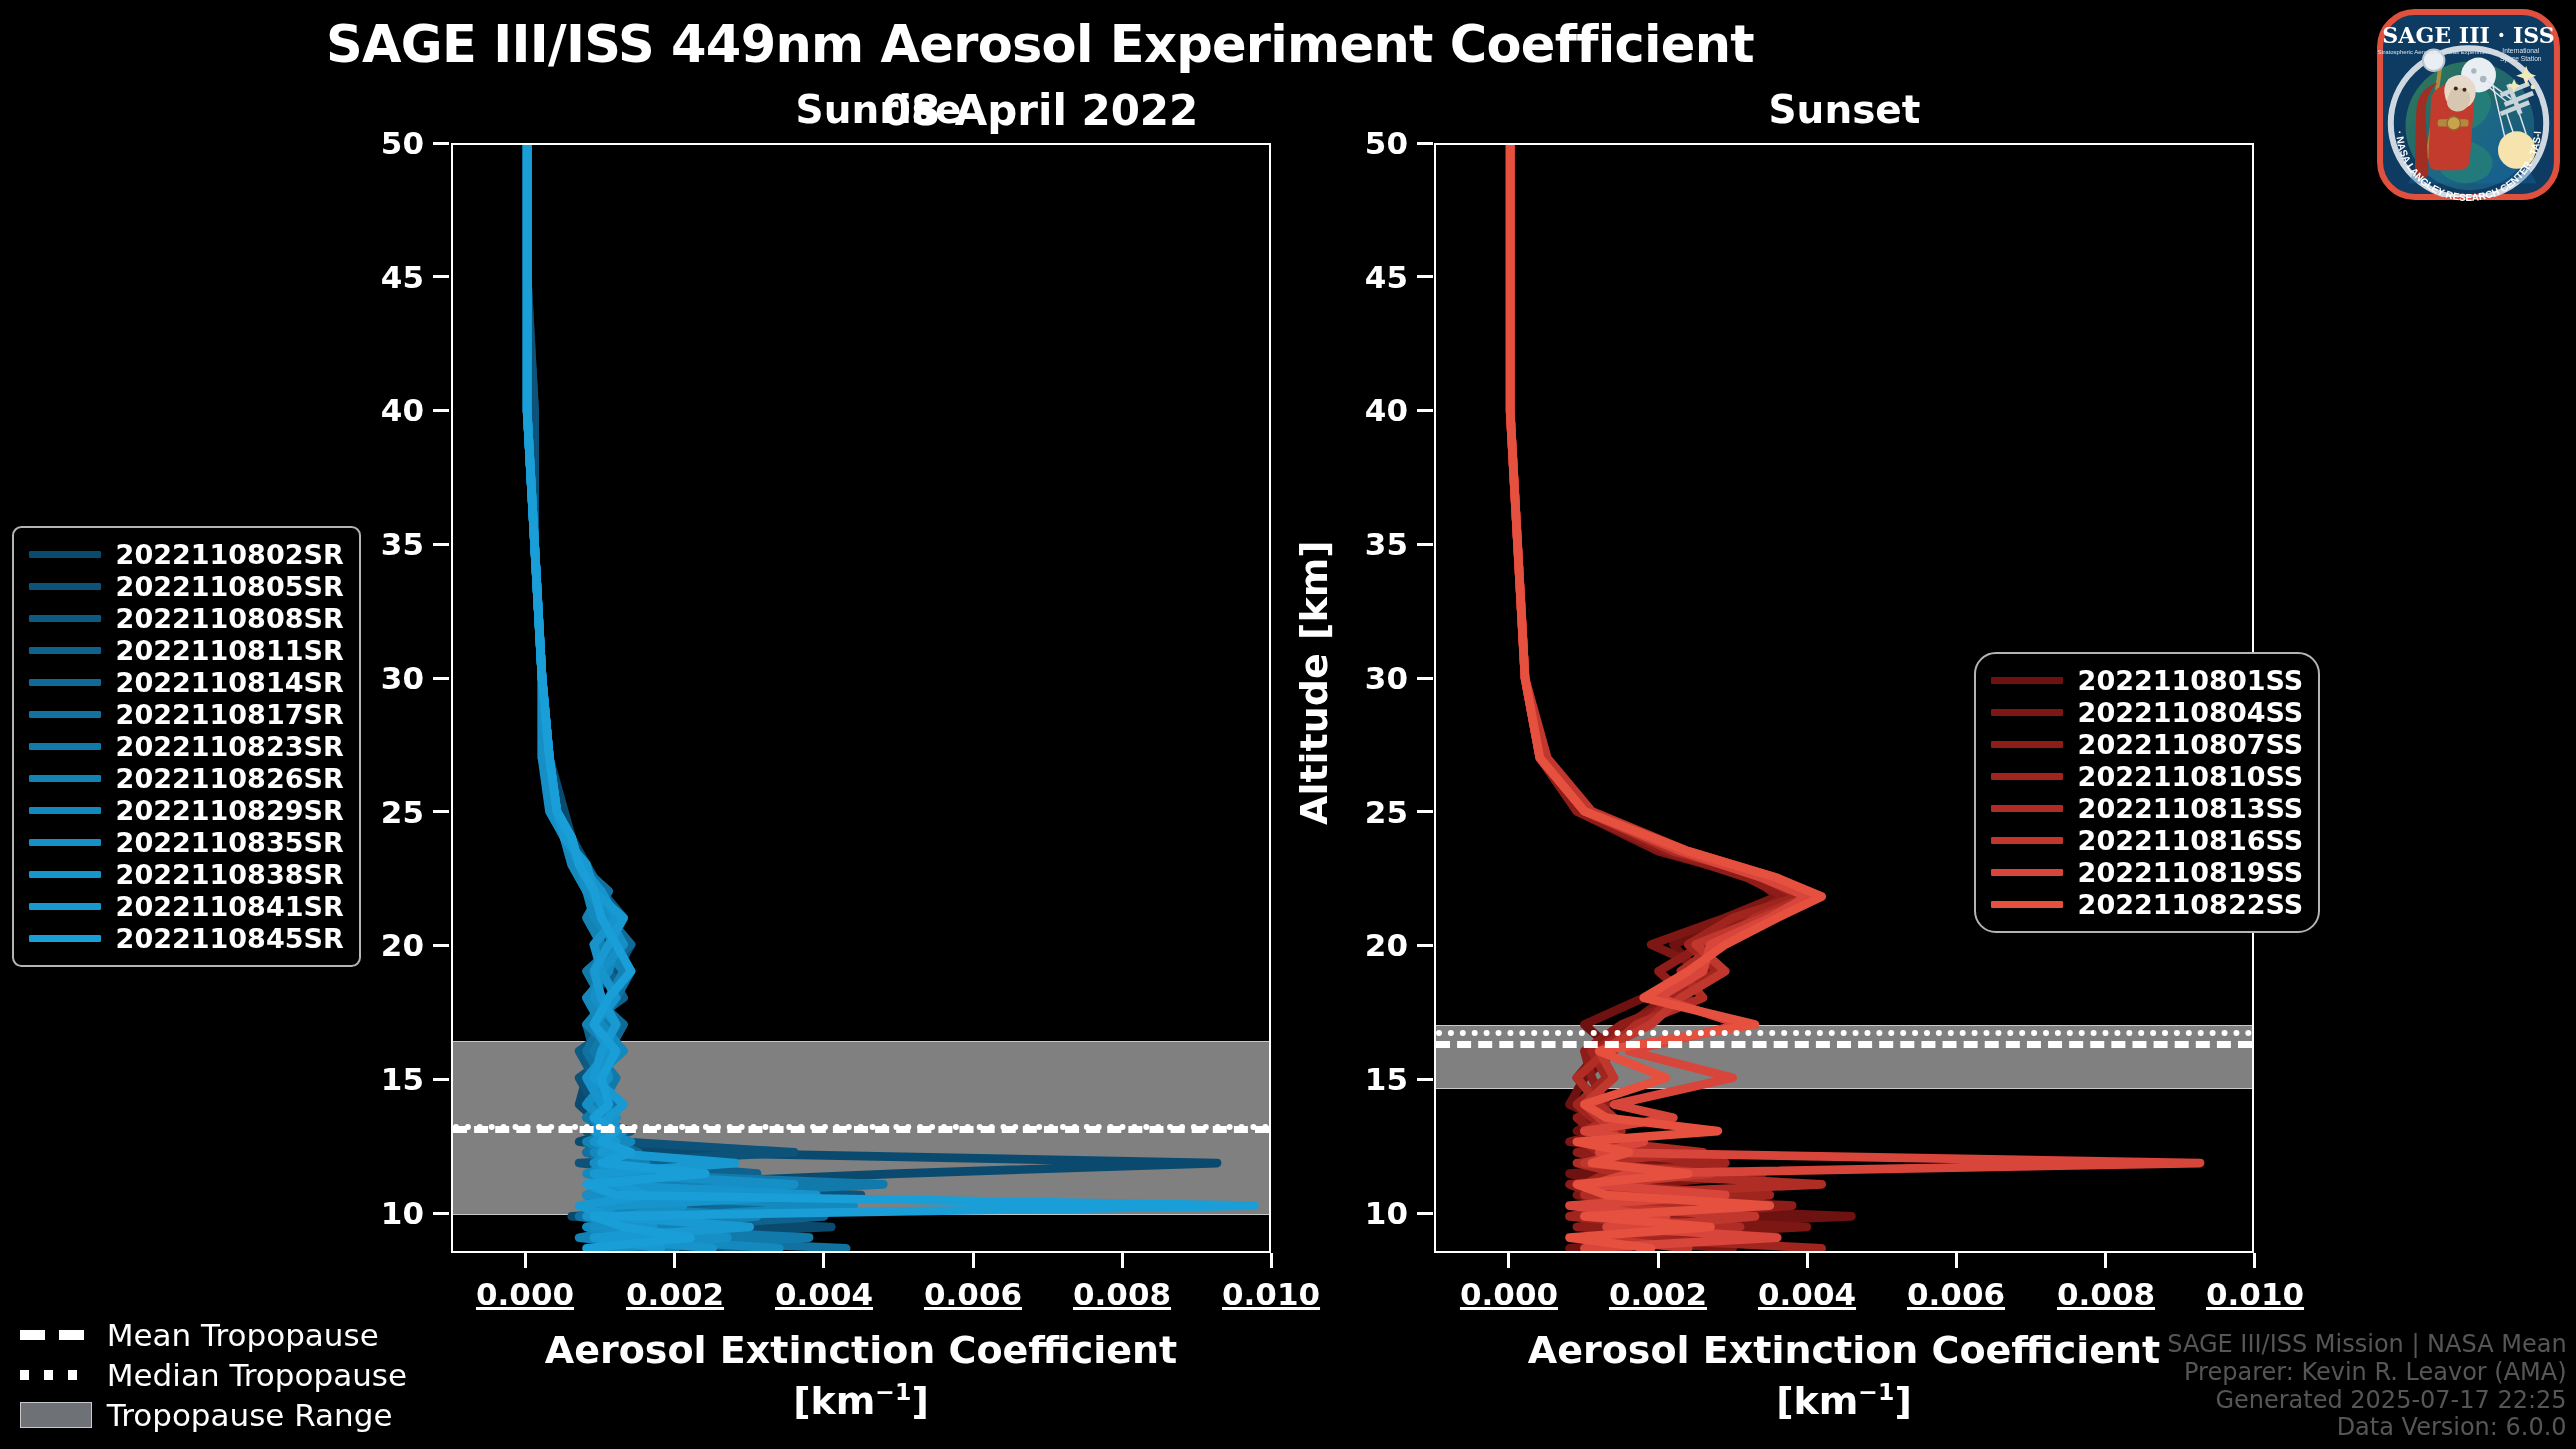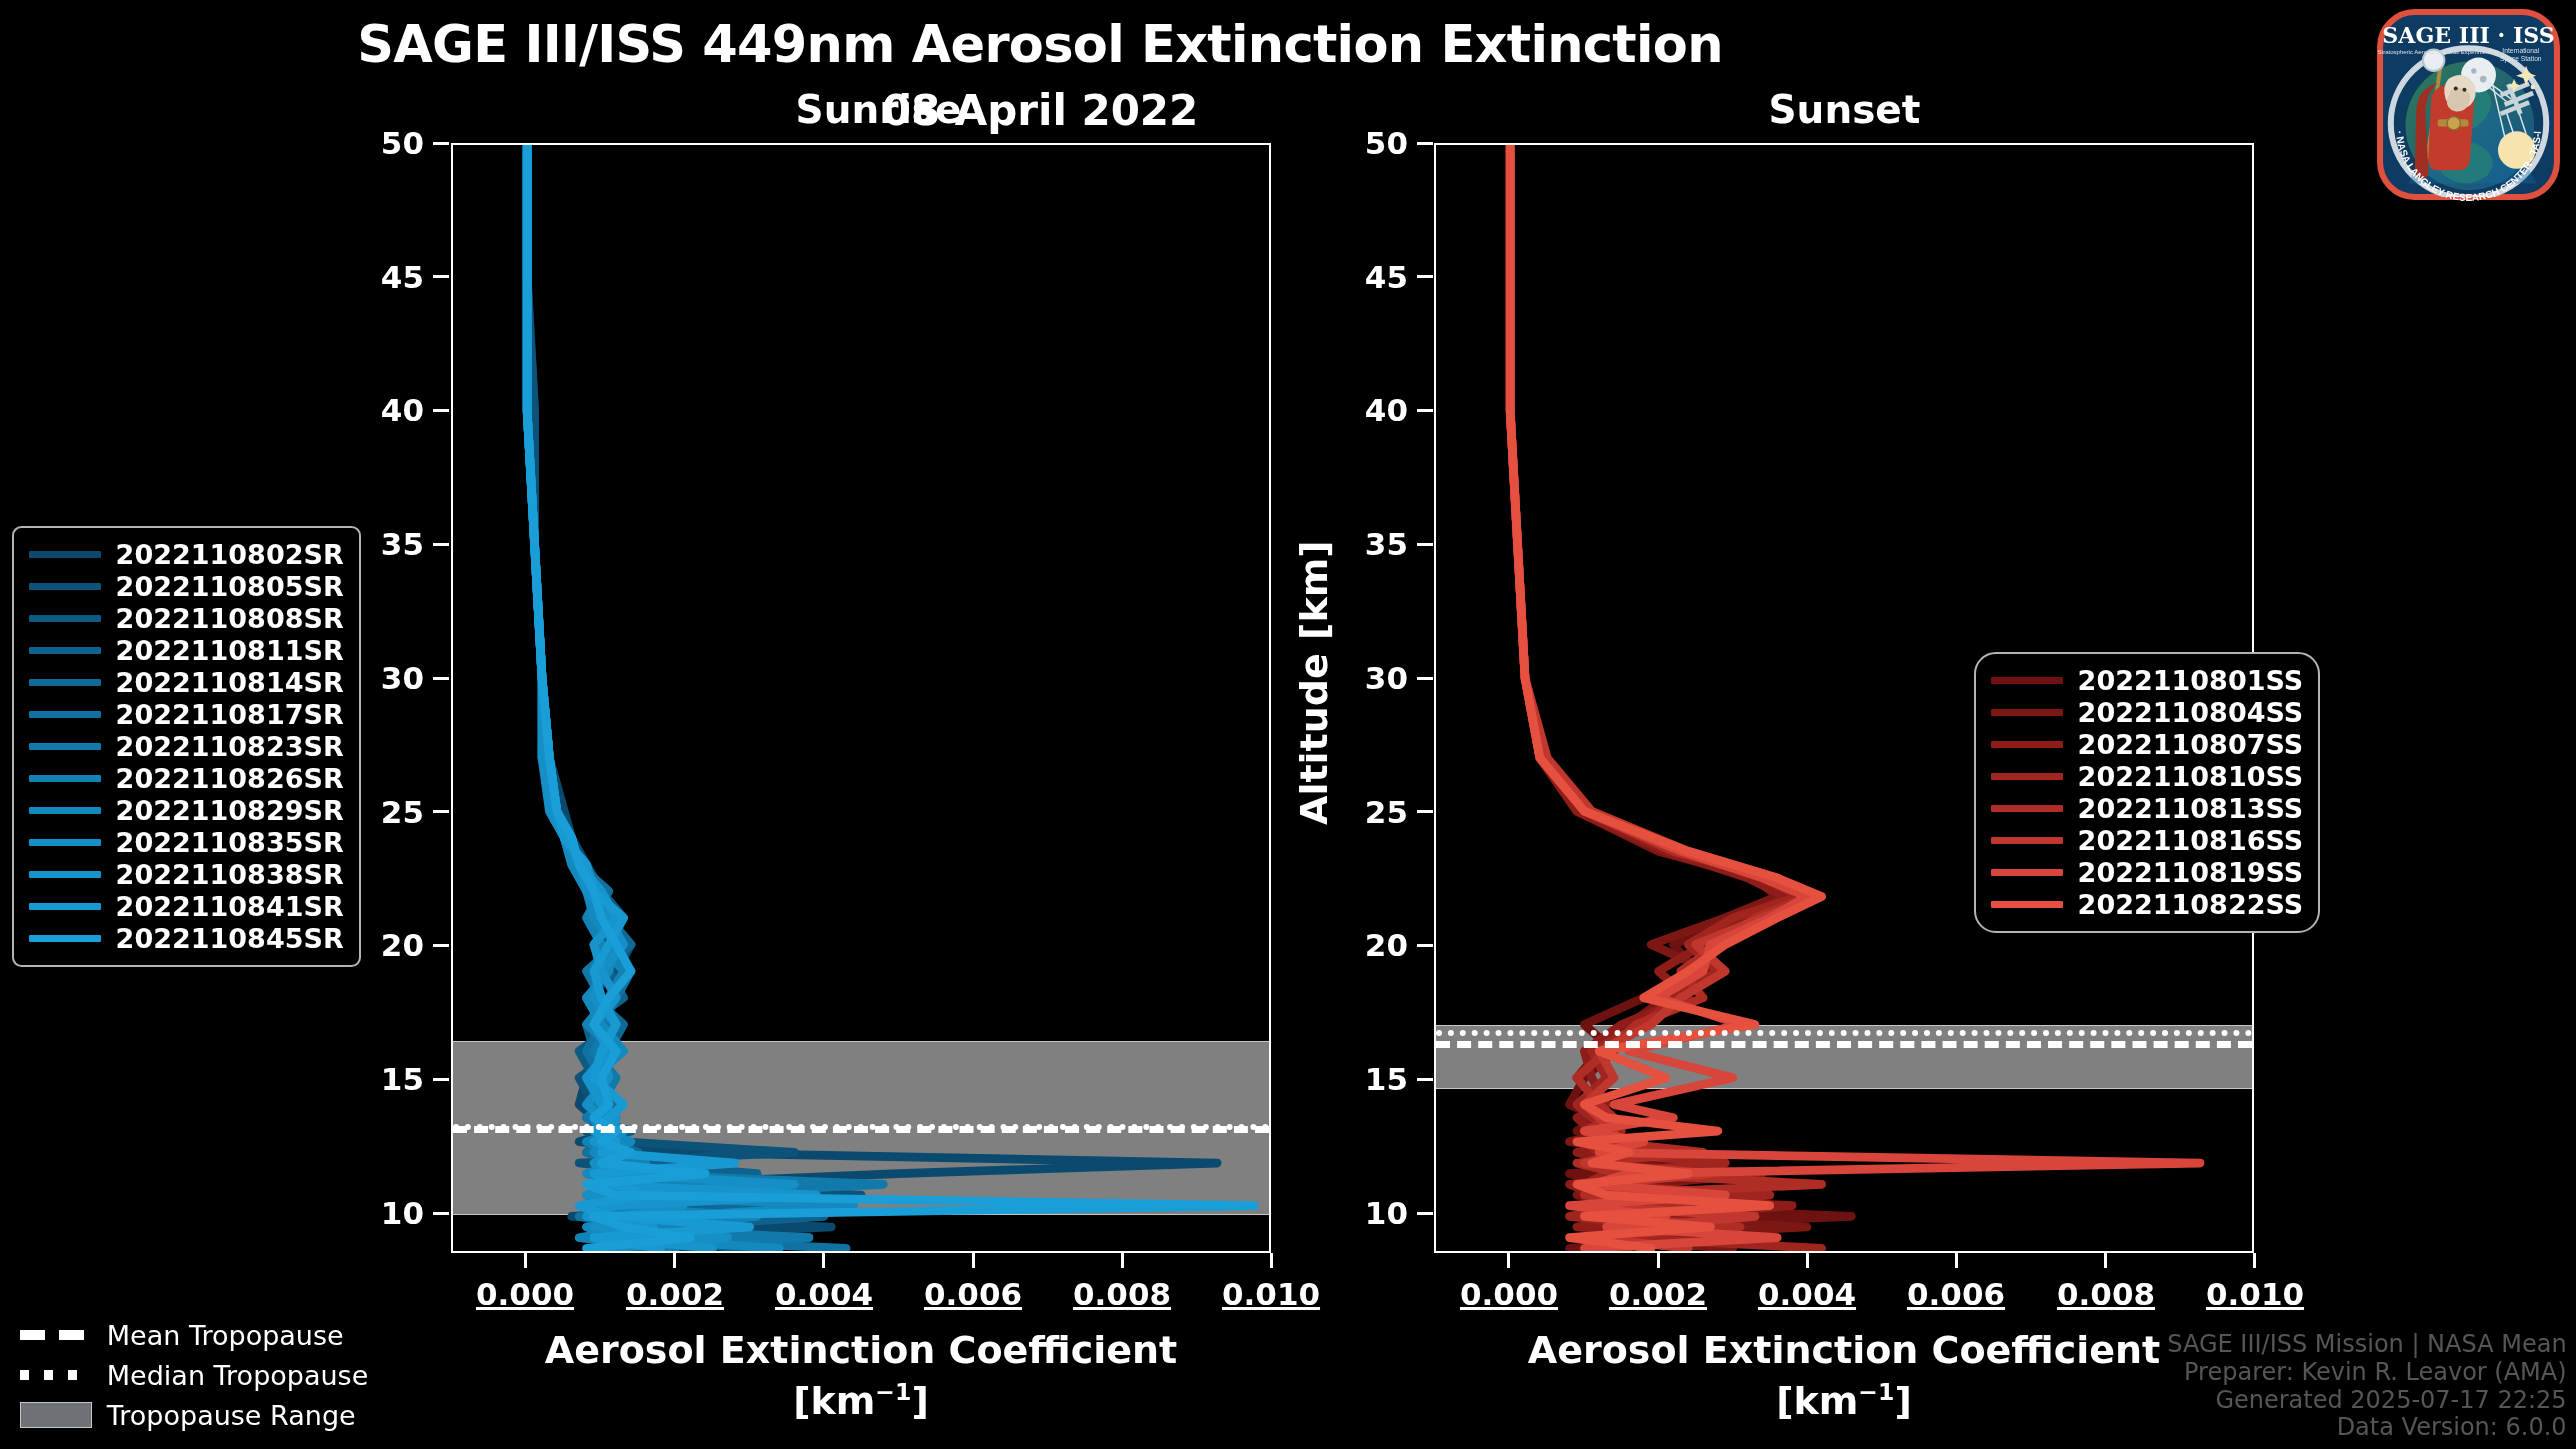--- a/index.html
+++ b/index.html
@@ -48,31 +48,31 @@
   #legend-ss{left:1974px;top:652px;border-radius:22px;}
   
   #legend-tropo{left:20px;top:1315px;}
   #legend-tropo .legend-row{height:40px;}
   .tl-dash{width:72px;height:9.4px;margin-right:14.8px;flex:0 0 auto;
         background:repeating-linear-gradient(90deg,#fff 0 25.5px,transparent 25.5px 39px);}
   .tl-dot{width:72px;height:9.4px;margin-right:14.8px;flex:0 0 auto;
         background:repeating-linear-gradient(90deg,#fff 0 9.4px,transparent 9.4px 24px);}
   .tl-box{width:72px;height:25.5px;margin-right:14.8px;flex:0 0 auto;
         background:#6e7276;border:1.3px solid #c8c8c8;box-sizing:border-box;}
-  .tl-label{font-size:27px;color:#fff;white-space:nowrap;}
+  .tl-label{font-size:31px;color:#fff;white-space:nowrap;}
   
   #credits{right:9.4px;bottom:6.7px;text-align:right;color:#565656;
         font-size:24px;line-height:1.16;}
   
   #logo{right:6.7px;top:4px;width:201px;height:201px;}
 </style>
 </head>
 <body>
 
-<div class="abs" id="main-title">SAGE III/ISS 449nm Aerosol Extinction Extinction</div>
+<div class="abs" id="main-title">SAGE III/ISS 449nm Aerosol Experiment Coefficient</div>
 <div class="abs" id="sub-date">08 April 2022</div>
 <div class="abs" id="label-sunrise">Sunrise</div>
 <div class="abs" id="label-sunset">Sunset</div>
 
 <div class="abs" id="logo">
   <svg viewBox="0 0 300 300" width="201" height="201" aria-hidden="true">
     <defs>
       <clipPath id="badgeClip">
           <rect x="18" y="12" width="264" height="276" rx="52"></rect>
         </clipPath>

